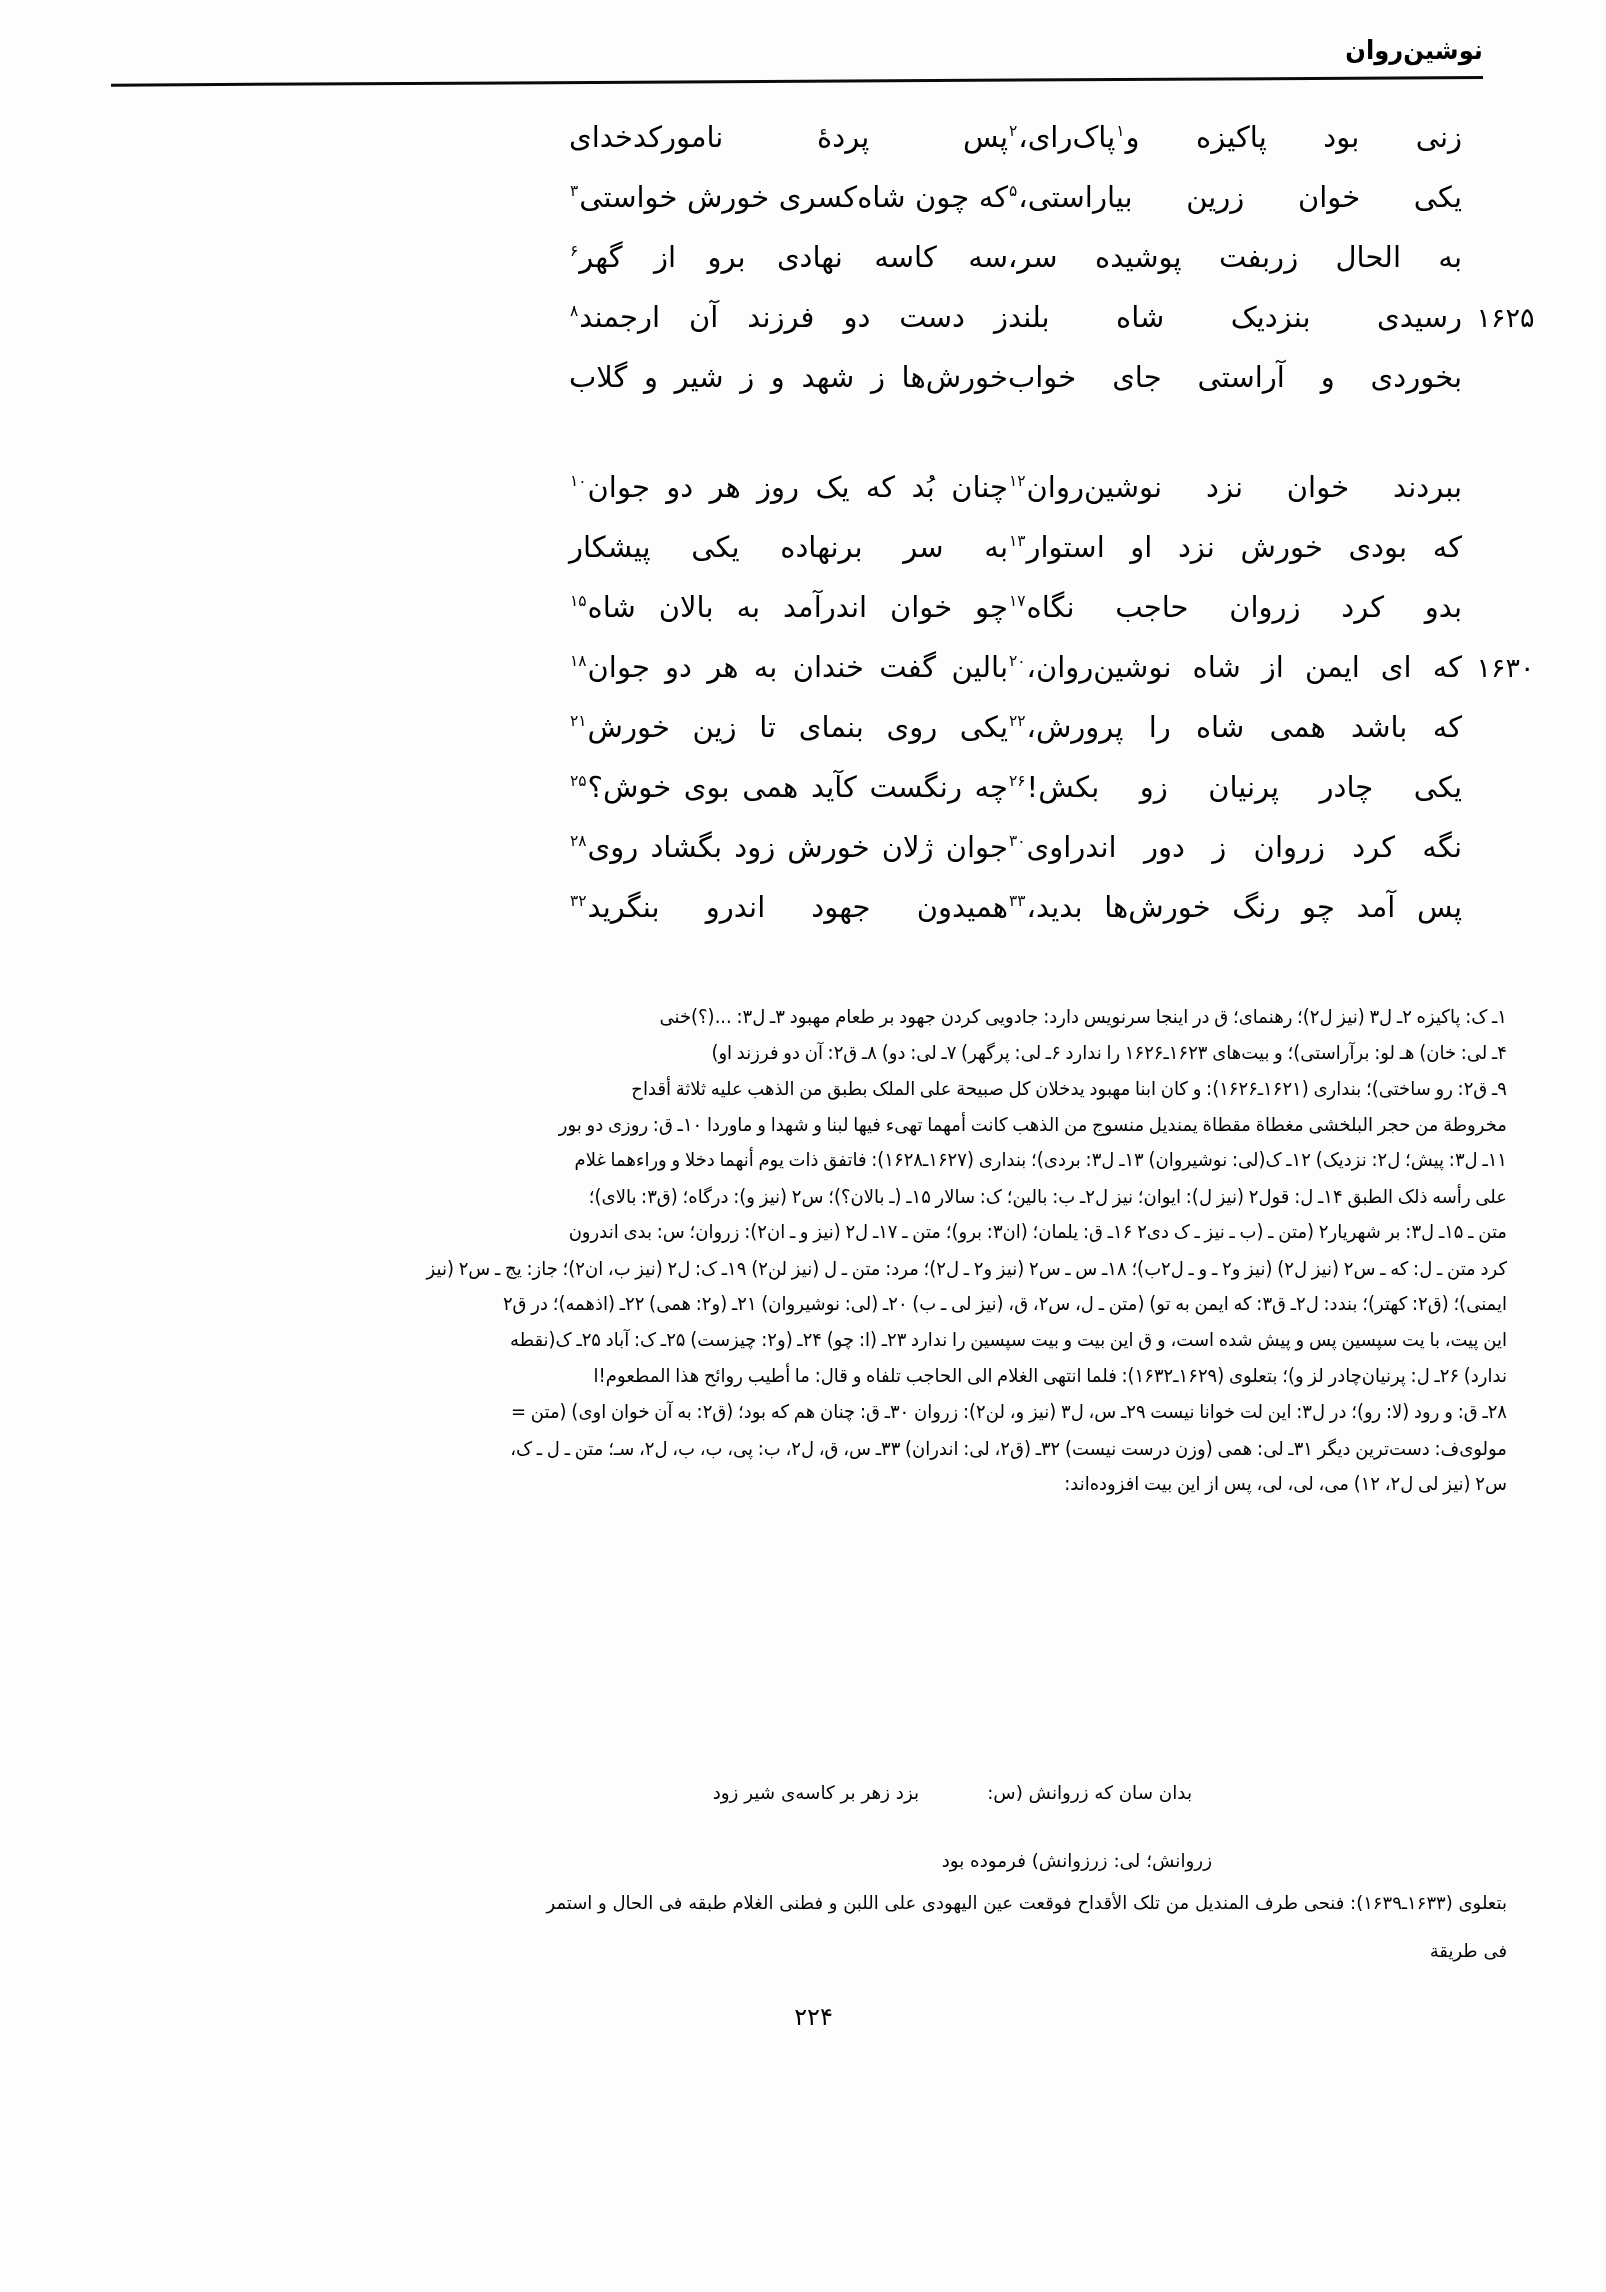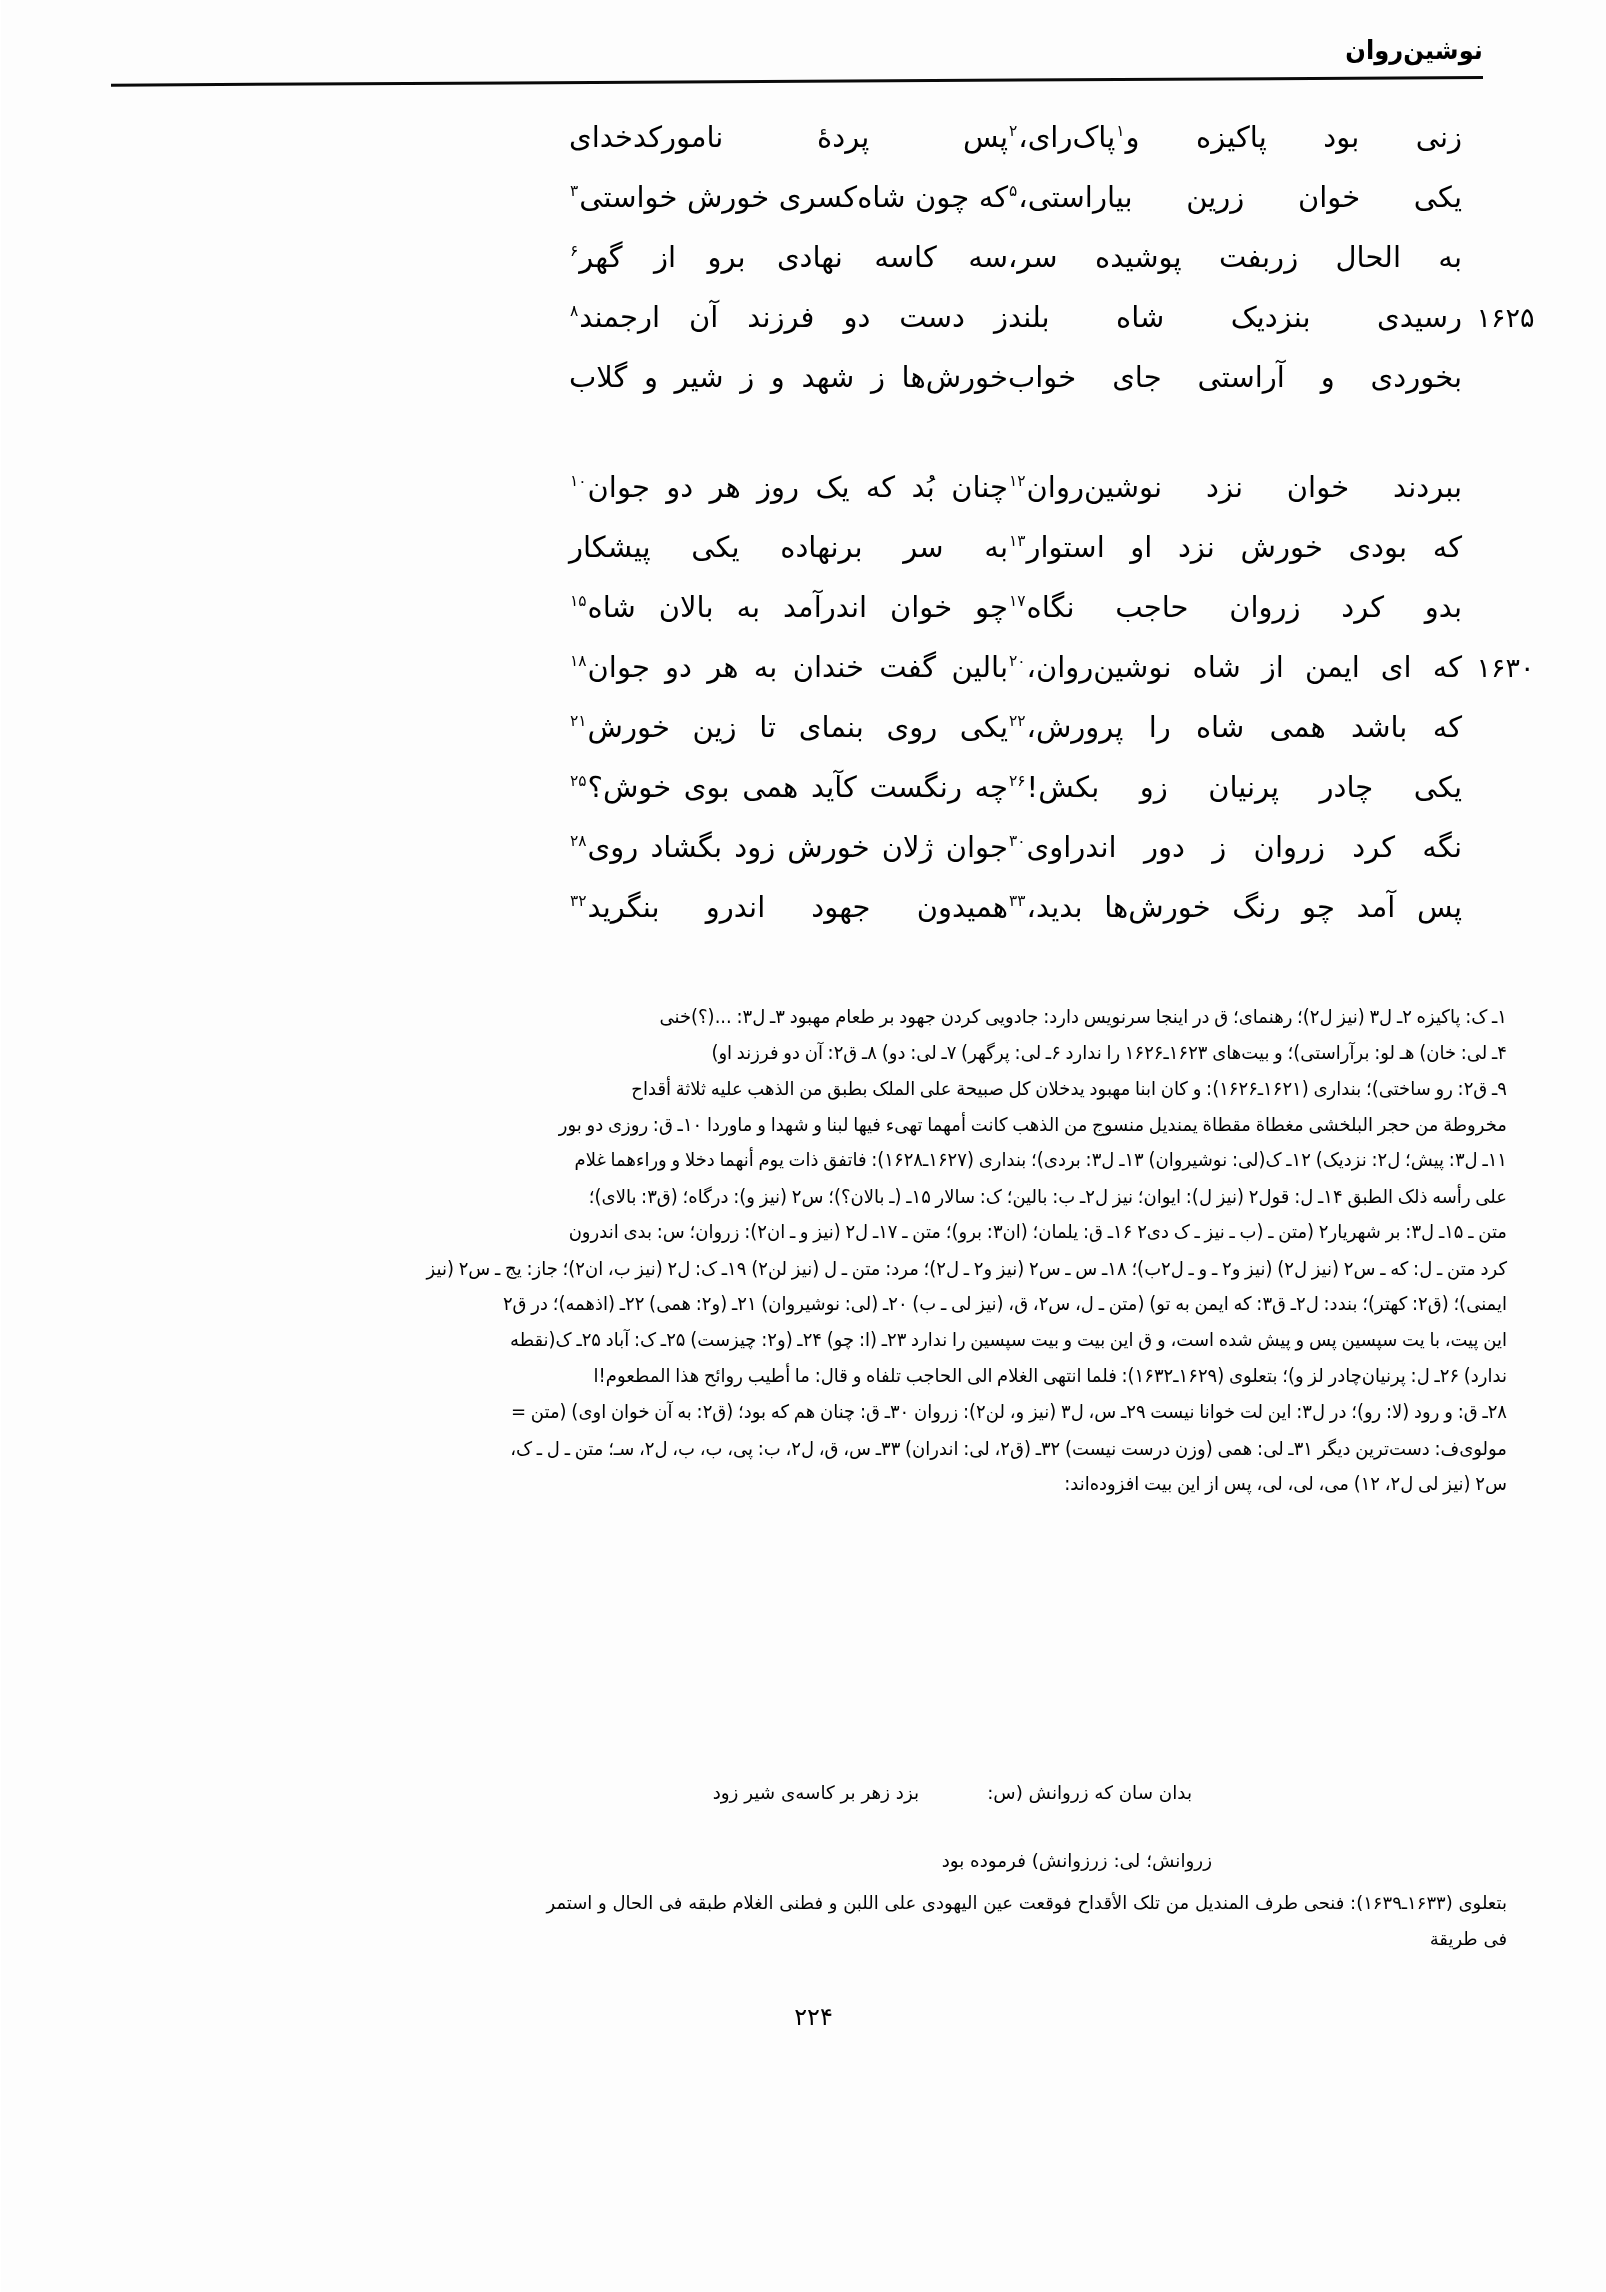--- a/index.html
+++ b/index.html
@@ -154,21 +154,21 @@
   .closing-note {
     position: absolute;
     top: 1885px;
     left: 108px;
     right: 100px;
     font-size: 18px;
     line-height: 2.0;
     direction: rtl;
     text-align: justify;
   }
-  .closing-note .tail { display: block; }
+  .closing-note .tail { display: block; margin-top: 12px; }
 
   
   .folio {
     position: absolute;
     bottom: 261px;
     left: 0;
     right: 0;
     text-align: center;
     font-size: 24px;
     letter-spacing: 1px;

